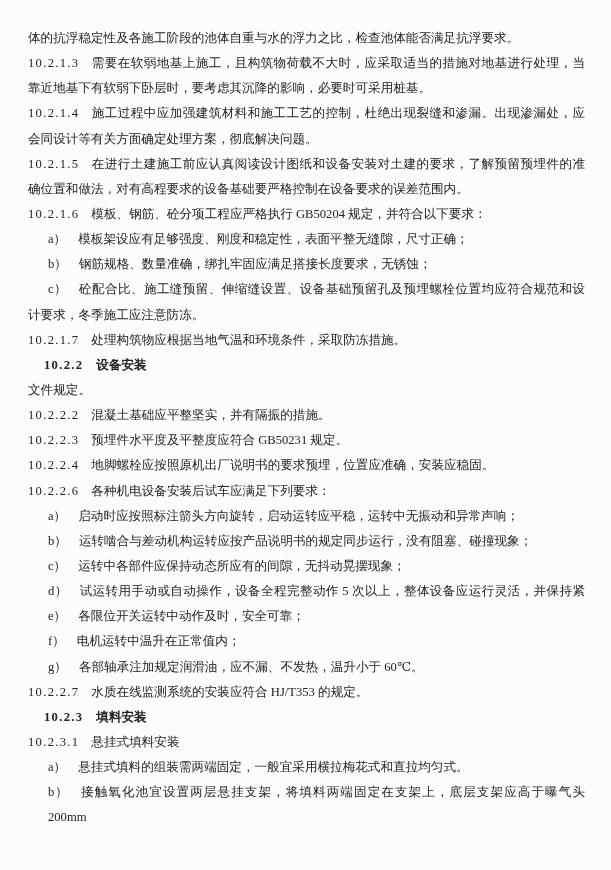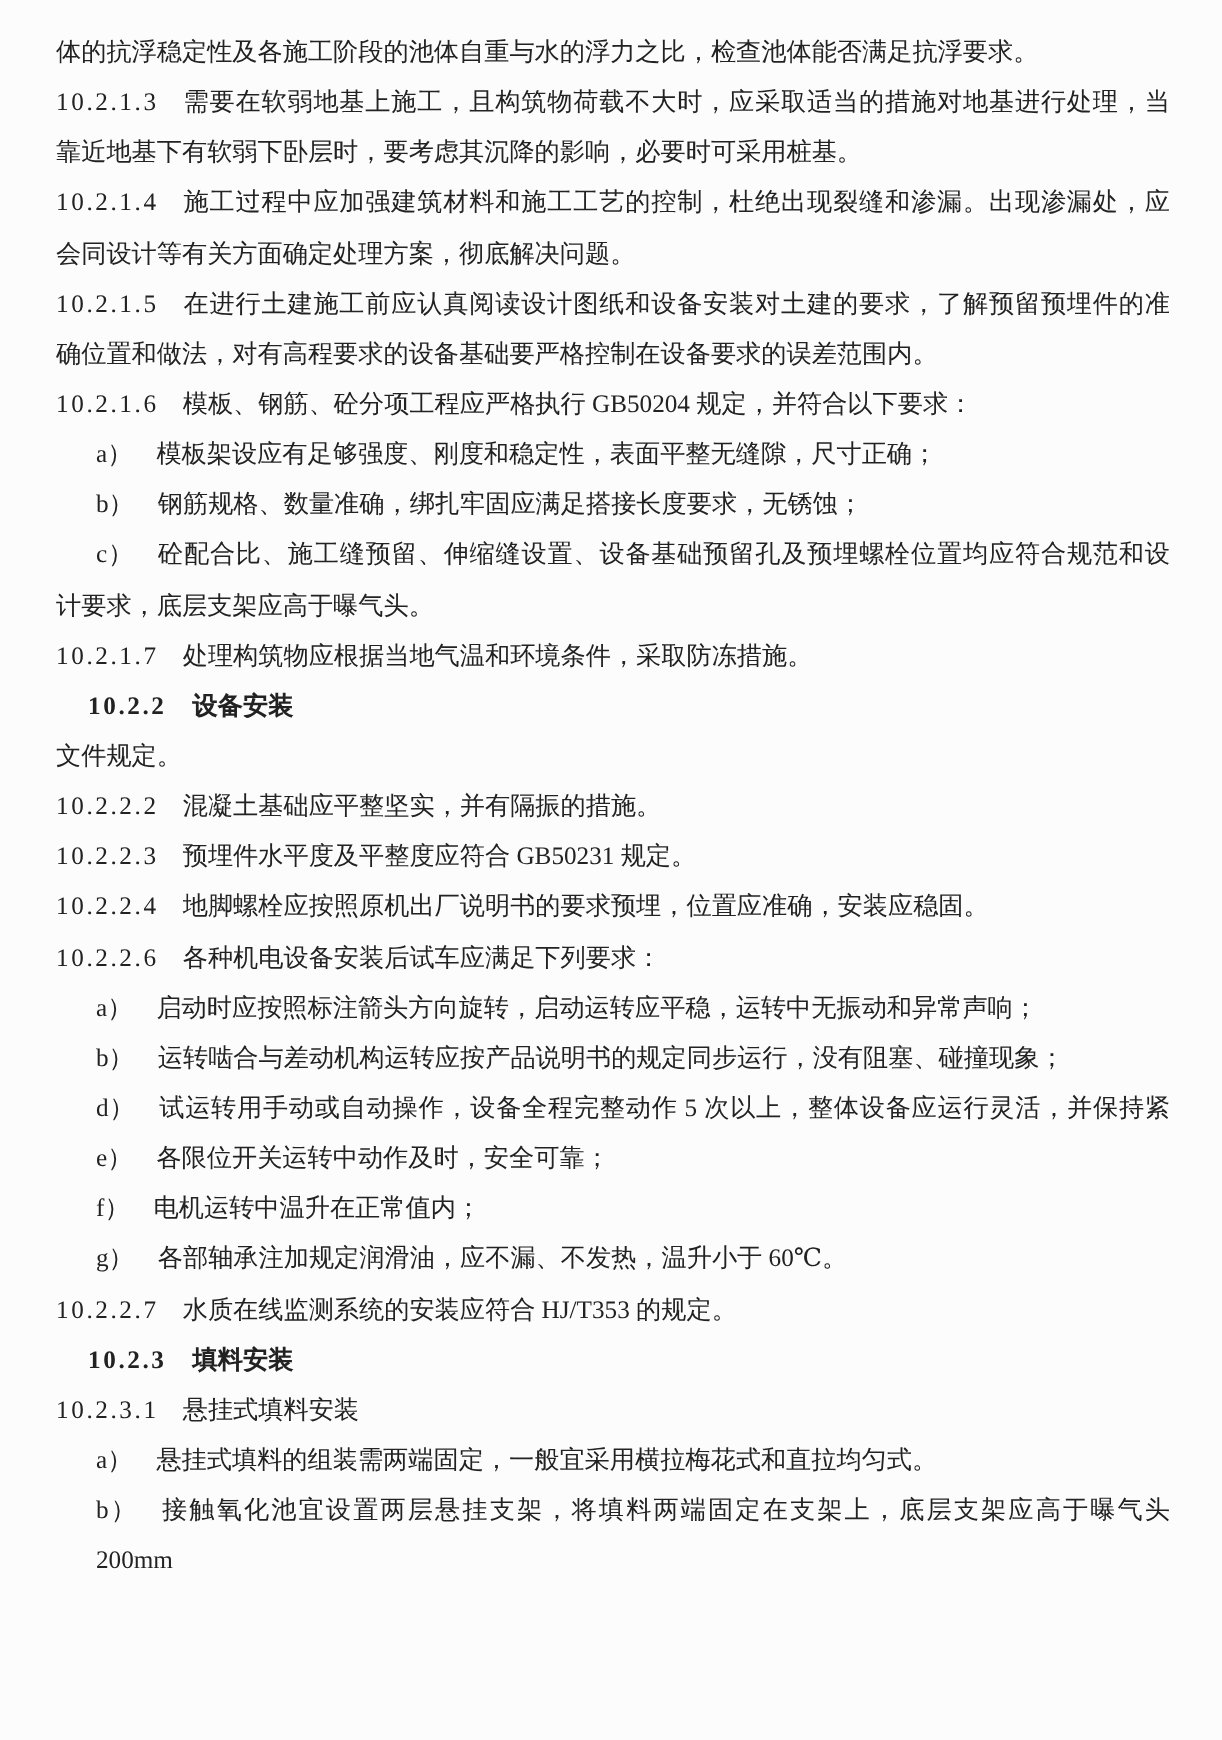--- a/index.html
+++ b/index.html
@@ -6,21 +6,21 @@
     margin: 0;
     padding: 0;
     background: #fcfcfc;
   }
   .page {
     position: relative;
     box-sizing: border-box;
     width: 611px;
     height: 870px;
     background: #fcfcfc;
-    padding: 14px 26px 0 28px;
+    padding: 26px 26px 0 28px;
     font-family: "Liberation Serif", "DejaVu Serif", serif;
     font-size: 12.6px;
     color: #222222;
     overflow: hidden;
   }
   .line {
     height: 25.15px;
     line-height: 25.15px;
     white-space: nowrap;
   }
@@ -56,30 +56,31 @@
       <div class="line clause full"><span class="num">10.2.1.3</span><span class="txt">需要在软弱地基上施工，且构筑物荷载不大时，应采取适当的措施对地基进行处理，当</span></div>
       <div class="line cont"><span class="txt">靠近地基下有软弱下卧层时，要考虑其沉降的影响，必要时可采用桩基。</span></div>
       <div class="line clause full"><span class="num">10.2.1.4</span><span class="txt">施工过程中应加强建筑材料和施工工艺的控制，杜绝出现裂缝和渗漏。出现渗漏处，应</span></div>
       <div class="line cont"><span class="txt">会同设计等有关方面确定处理方案，彻底解决问题。</span></div>
       <div class="line clause full"><span class="num">10.2.1.5</span><span class="txt">在进行土建施工前应认真阅读设计图纸和设备安装对土建的要求，了解预留预埋件的准</span></div>
       <div class="line cont"><span class="txt">确位置和做法，对有高程要求的设备基础要严格控制在设备要求的误差范围内。</span></div>
       <div class="line clause"><span class="num">10.2.1.6</span><span class="txt">模板、钢筋、砼分项工程应严格执行 GB50204 规定，并符合以下要求：</span></div>
       <div class="line item"><span class="marker">a）</span><span class="txt">模板架设应有足够强度、刚度和稳定性，表面平整无缝隙，尺寸正确；</span></div>
       <div class="line item"><span class="marker">b）</span><span class="txt">钢筋规格、数量准确，绑扎牢固应满足搭接长度要求，无锈蚀；</span></div>
       <div class="line item full"><span class="marker">c）</span><span class="txt">砼配合比、施工缝预留、伸缩缝设置、设备基础预留孔及预埋螺栓位置均应符合规范和设</span></div>
-      <div class="line cont"><span class="txt">计要求，底层支架应高于曝气头。</span></div>
+      <div class="line cont"><span class="txt">计要求，冬季施工应注意防冻。</span></div>
       <div class="line clause"><span class="num">10.2.1.7</span><span class="txt">处理构筑物应根据当地气温和环境条件，采取防冻措施。</span></div>
       <div class="line heading"><span class="num">10.2.2</span><span class="txt">设备安装</span></div>
       <div class="line cont"><span class="txt">文件规定。</span></div>
       <div class="line clause"><span class="num">10.2.2.2</span><span class="txt">混凝土基础应平整坚实，并有隔振的措施。</span></div>
       <div class="line clause"><span class="num">10.2.2.3</span><span class="txt">预埋件水平度及平整度应符合 GB50231 规定。</span></div>
       <div class="line clause"><span class="num">10.2.2.4</span><span class="txt">地脚螺栓应按照原机出厂说明书的要求预埋，位置应准确，安装应稳固。</span></div>
       <div class="line clause"><span class="num">10.2.2.6</span><span class="txt">各种机电设备安装后试车应满足下列要求：</span></div>
       <div class="line item"><span class="marker">a）</span><span class="txt">启动时应按照标注箭头方向旋转，启动运转应平稳，运转中无振动和异常声响；</span></div>
       <div class="line item"><span class="marker">b）</span><span class="txt">运转啮合与差动机构运转应按产品说明书的规定同步运行，没有阻塞、碰撞现象；</span></div>
+      <div class="line item"><span class="marker">c）</span><span class="txt">运转中各部件应保持动态所应有的间隙，无抖动晃摆现象；</span></div>
       <div class="line item full"><span class="marker">d）</span><span class="txt">试运转用手动或自动操作，设备全程完整动作 5 次以上，整体设备应运行灵活，并保持紧</span></div>
       <div class="line item"><span class="marker">e）</span><span class="txt">各限位开关运转中动作及时，安全可靠；</span></div>
       <div class="line item"><span class="marker">f）</span><span class="txt">电机运转中温升在正常值内；</span></div>
       <div class="line item"><span class="marker">g）</span><span class="txt">各部轴承注加规定润滑油，应不漏、不发热，温升小于 60℃。</span></div>
       <div class="line clause"><span class="num">10.2.2.7</span><span class="txt">水质在线监测系统的安装应符合 HJ/T353 的规定。</span></div>
       <div class="line heading"><span class="num">10.2.3</span><span class="txt">填料安装</span></div>
       <div class="line clause"><span class="num">10.2.3.1</span><span class="txt">悬挂式填料安装</span></div>
       <div class="line item"><span class="marker">a）</span><span class="txt">悬挂式填料的组装需两端固定，一般宜采用横拉梅花式和直拉均匀式。</span></div>
       <div class="line item full"><span class="marker">b）</span><span class="txt">接触氧化池宜设置两层悬挂支架，将填料两端固定在支架上，底层支架应高于曝气头 200mm</span></div>
     </div>

